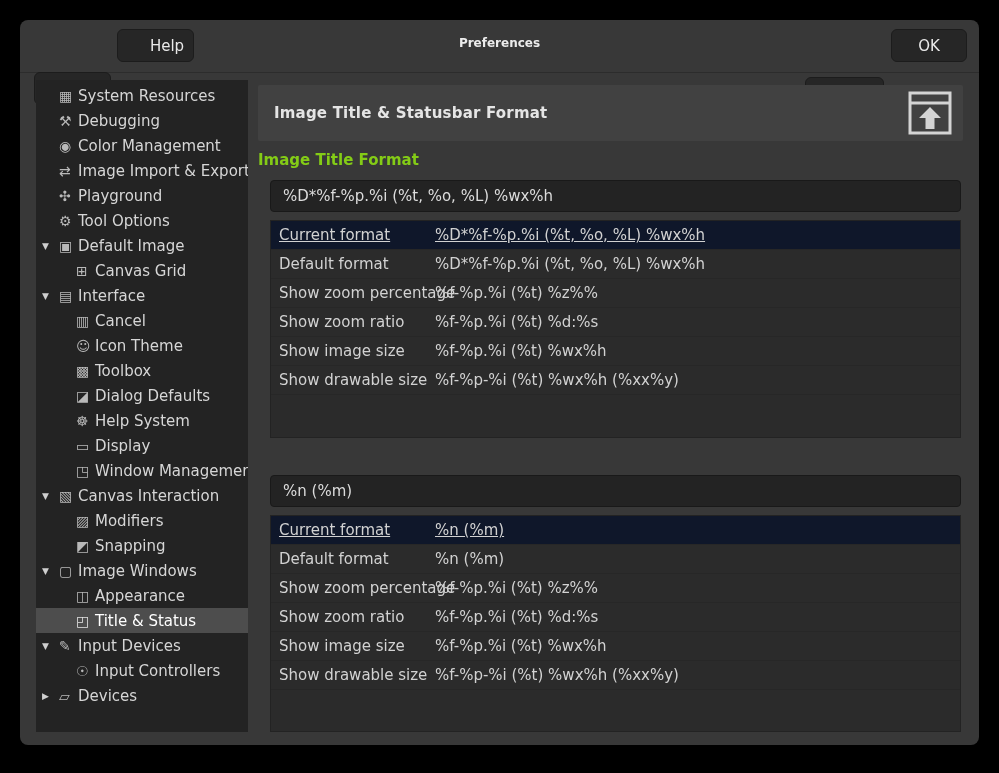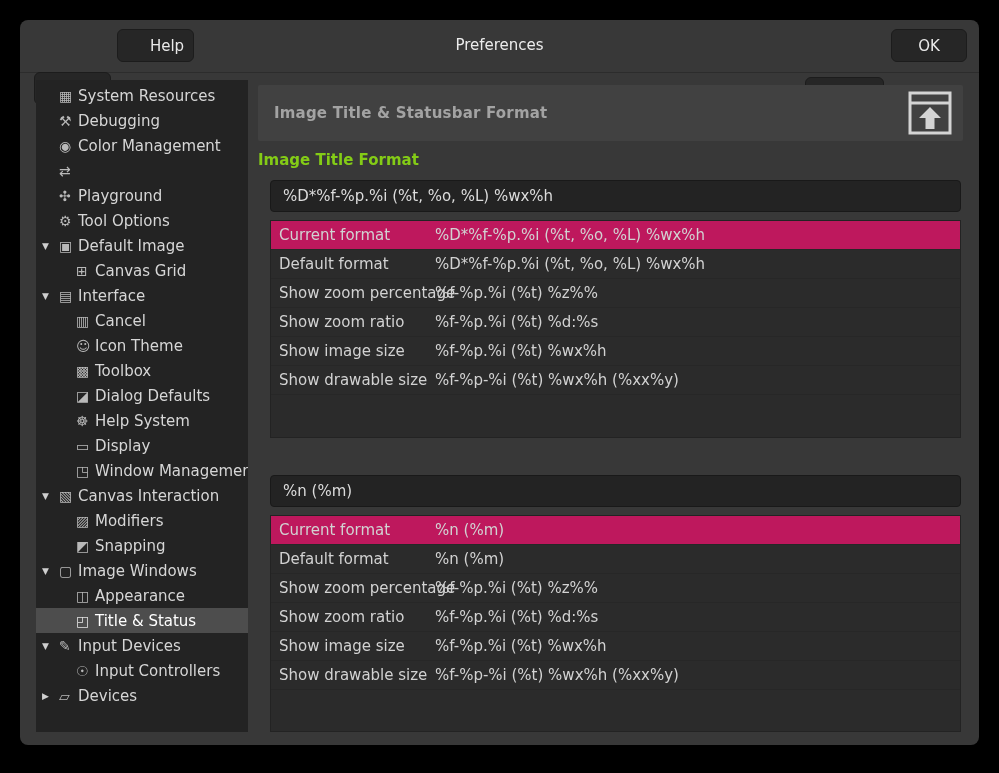--- a/index.html
+++ b/index.html
@@ -13,21 +13,21 @@
     position: absolute; left: 20px; top: 20px; width: 959px; height: 725px;
     background: #383838; border-radius: 8px;
   }
   
   .topbar {
     position: absolute; left: 0; top: 0; width: 100%; height: 53px;
     border-bottom: 1px solid #2c2c2c; border-radius: 8px 8px 0 0;
   }
   .window-title {
     position: absolute; left: 0; right: 0; top: 16px; text-align: center;
-    font-size: 15px; font-weight: normal; color: #ececec;
+    font-size: 12px; font-weight: bold; color: #ececec;
   }
   .btn {
     position: absolute; top: 9px; height: 33px;
     background: #262626; color: #e9e9e9; border: 1px solid #1c1c1c;
     border-radius: 6px; font-size: 15px; font-family: inherit;
     display: flex; align-items: center; justify-content: center;
     cursor: default; padding: 0;
   }
   #btn-cancel { left: 14px;  width: 77px; margin-top: 43px; }
   #btn-help   { left: 97px;  width: 77px; padding-left: 23px; }
@@ -57,21 +57,21 @@
   .main {
     position: absolute; left: 238px; top: 65px; width: 705px; height: 647px;
   }
   .main-header {
     position: absolute; left: 0; top: 0; width: 100%; height: 56px;
     background: #414141; border-radius: 2px;
     display: flex; align-items: center; justify-content: space-between;
     padding: 0 10px 0 16px;
   }
   .main-header .page-title {
-    font-size: 15px; font-weight: bold; color: #a3a3a3; letter-spacing: 0.2px;
+    font-size: 15px; font-weight: bold; color: #e5e5e5; letter-spacing: 0.2px;
   }
   .section { position: absolute; left: 0; width: 100%; }
   .section[data-idx="0"] { top: 66px;  height: 288px; }
   .section[data-idx="1"] { top: 361px; height: 286px; }
   .section-heading {
     position: absolute; left: 0; top: 0;
     font-size: 15px; font-weight: bold; color: #84cc16;
   }
   .format-input {
     position: absolute; left: 12px; top: 29px; width: 691px; height: 32px;
@@ -83,21 +83,21 @@
     position: absolute; left: 12px; top: 69px; width: 691px;
     background: #2b2b2b; border: 1px solid #232323; overflow: hidden;
   }
   .section[data-idx="0"] .format-list { height: 218px; }
   .section[data-idx="1"] .format-list { height: 217px; }
   .format-row {
     height: 29px; display: flex; align-items: center;
     font-size: 15px; color: #d2d2d2; padding-left: 8px;
     border-bottom: 1px solid #272727;
   }
-  .format-row.selected { background: #be185d; }
+  .format-row.selected { background: #0f172a; text-decoration: underline; }
   .row-label { width: 156px; flex: none; white-space: nowrap; }
   .row-value { flex: 1; white-space: nowrap; }
 </style>
 </head>
 <body>
 
 <div class="stage">
   <div class="dialog">
 
     <div class="topbar">
@@ -124,20 +124,21 @@
 
         <div class="side-row lvl0">
           <span class="expander"></span>
           <span class="icon-glyph">◉</span>
           <span class="side-label">Color Management</span>
         </div>
 
         <div class="side-row lvl0">
           <span class="expander"></span>
           <span class="icon-glyph">⇄</span>
+          <span class="side-label">Image Import &amp; Export</span>
         </div>
 
         <div class="side-row lvl0">
           <span class="expander"></span>
           <span class="icon-glyph">✣</span>
           <span class="side-label">Playground</span>
         </div>
 
         <div class="side-row lvl0">
           <span class="expander"></span>

